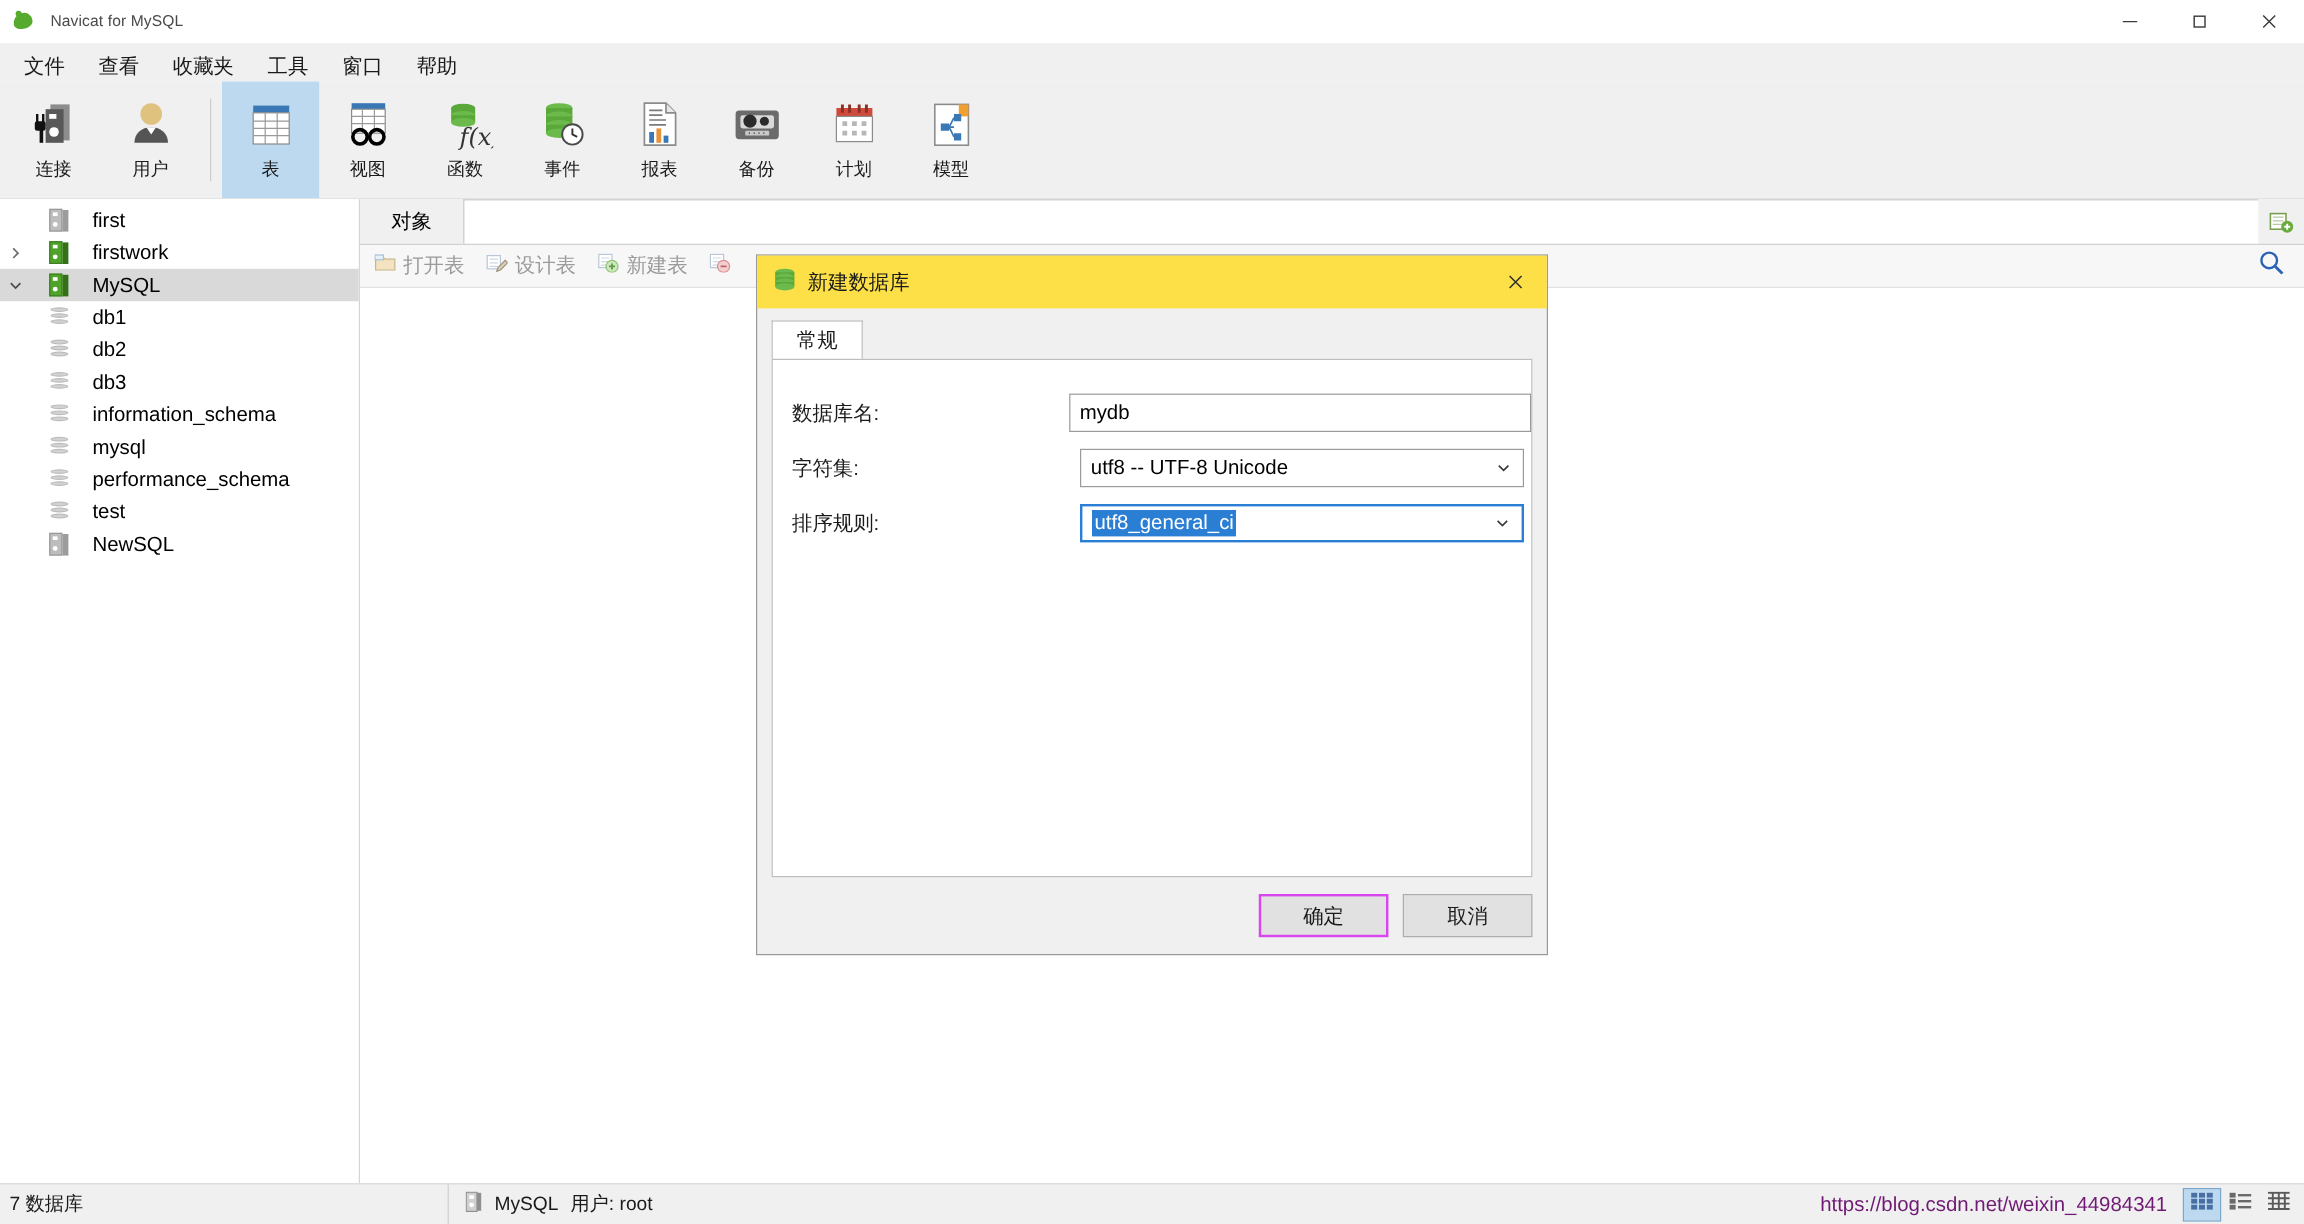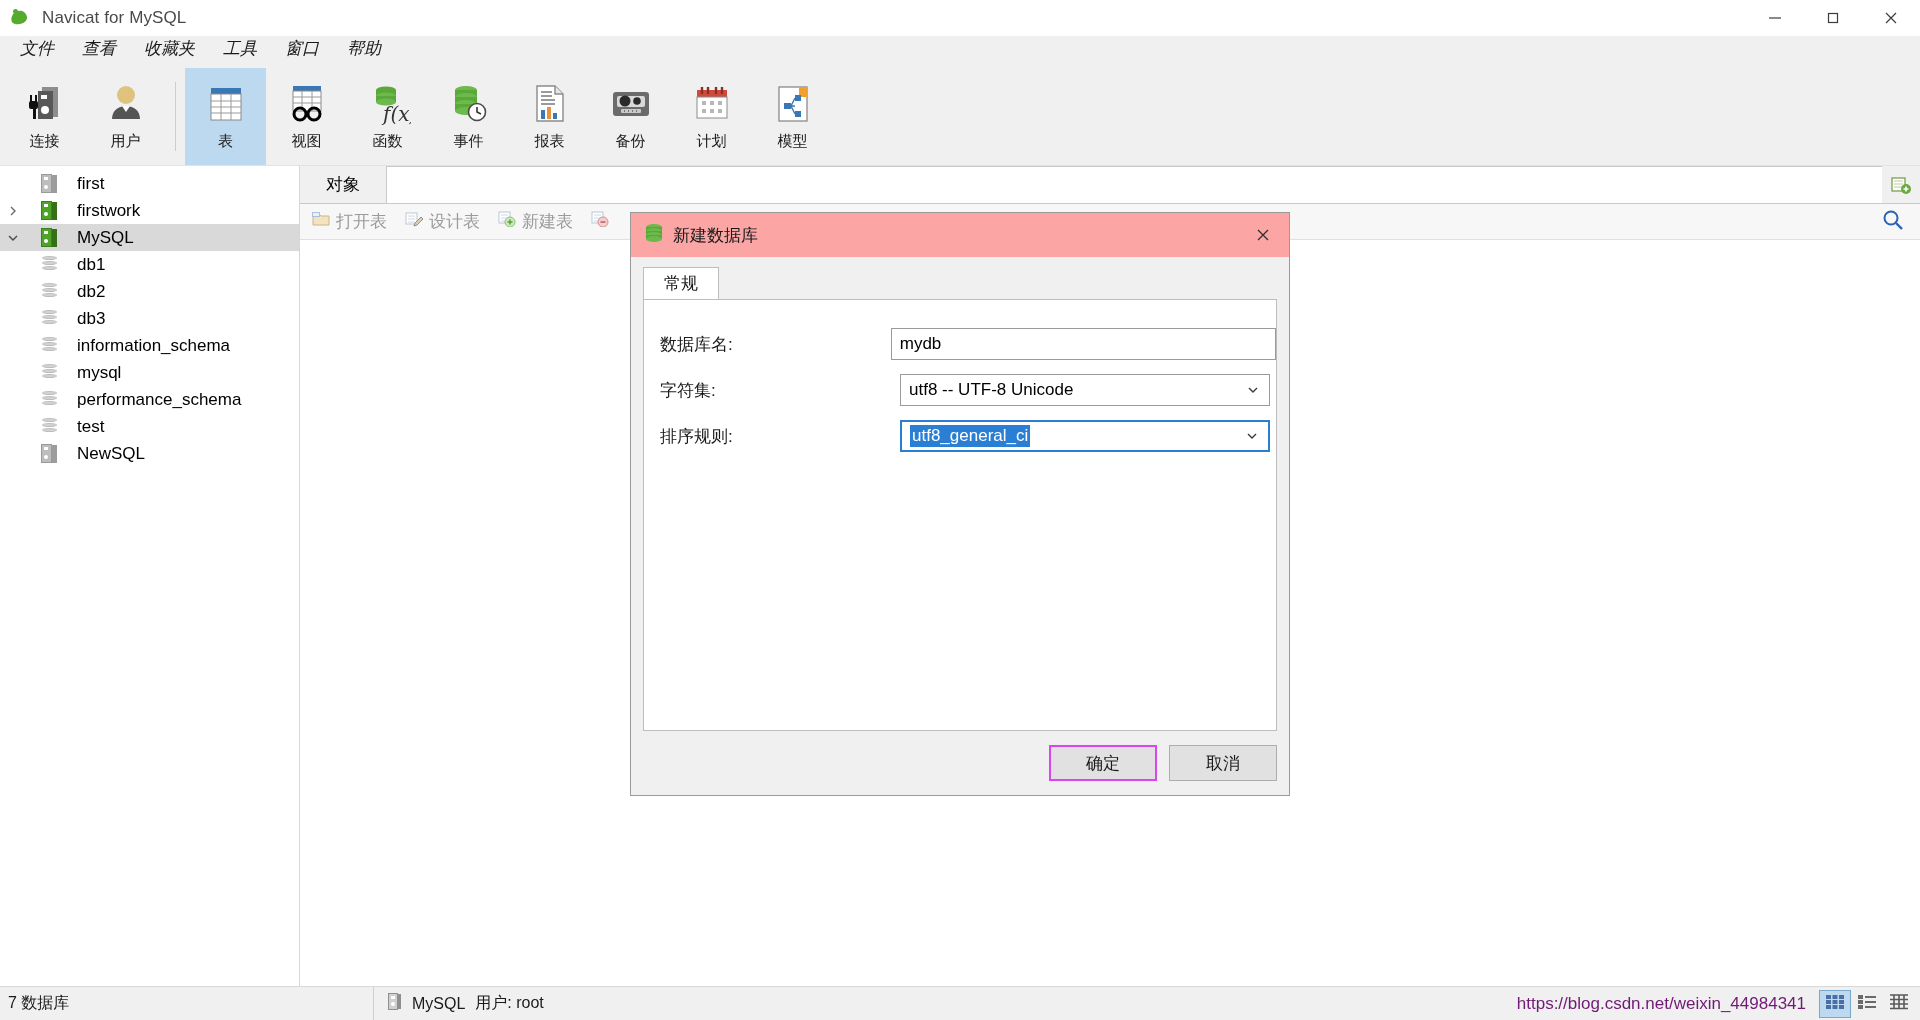--- a/index.html
+++ b/index.html
@@ -20,33 +20,33 @@
   .titlebar .app-icon .leaf {
     position: absolute; left: 2px; top: 4px; width: 16px; height: 13px;
     background: #56ab2f; border-radius: 55% 45% 50% 50% / 70% 60% 45% 40%;
     transform: rotate(-12deg);
   }
   .titlebar .app-icon .dot {
     position: absolute; left: 4px; top: 2px; width: 5px; height: 5px;
     background: #56ab2f; border-radius: 50%;
   }
   .titlebar .title {
-    margin-left: 11px; font-size: 17px; color: #4a4a4a; letter-spacing: .1px;
+    margin-left: 11px; font-size: 13px; color: #4a4a4a; letter-spacing: .1px;
   }
   .titlebar .winbtns { margin-left: auto; display: flex; height: 36px; }
   .titlebar .winbtn {
     width: 58px; height: 36px; display: flex; align-items: center; justify-content: center;
     color: #4a4a4a;
   }
   .titlebar .winbtn svg { display: block; }
 
   
   .menubar {
-    height: 32px; background: #f0f0f0; display: flex; align-items: flex-start;
-    padding-left: 6px; flex: 0 0 32px; font-style: italic;
+    height: 32px; background: #f0f0f0; display: flex; align-items: flex-end;
+    padding-left: 6px; flex: 0 0 32px;
   }
   .menuitem {
     font-size: 17px; color: #1a1a1a; padding: 4px 14px; line-height: 1;
   }
 
   
   .toolbar {
     height: 98px; background: #f0f0f0; display: flex; align-items: stretch;
     padding-left: 4px; flex: 0 0 98px; border-bottom: 1px solid #e2e2e2;
   }
@@ -136,21 +136,21 @@
   .vbtn.sel { background: #bcd9f0; outline: 1px solid #7aa7cc; }
 
   
   .dlg-wrap { position: absolute; left: 0; top: 0; width: 1920px; height: 1020px; pointer-events: none; }
   .dialog {
     position: absolute; left: 630px; top: 212px; width: 660px; height: 584px;
     background: #f0f0f0; border: 1px solid #9a9a9a; pointer-events: auto;
     display: flex; flex-direction: column;
   }
   .dlg-title {
-    height: 44px; background: #fca5a5; display: flex; align-items: center;
+    height: 44px; background: #fde047; display: flex; align-items: center;
     padding: 0 6px 0 14px; flex: 0 0 44px;
   }
   .dlg-title .dt-icon { margin-right: 10px; }
   .dlg-title .dt-text { font-size: 17px; color: #1a1a1a; }
   .dlg-title .dt-close {
     margin-left: auto; width: 40px; height: 40px; display: flex; align-items: center; justify-content: center;
     color: #303030;
   }
   .dlg-body { flex: 1 1 auto; padding: 10px 12px 0 12px; display: flex; flex-direction: column; min-height: 0;}
   .dlg-tabs { display: flex; height: 32px; align-items: flex-end; }

